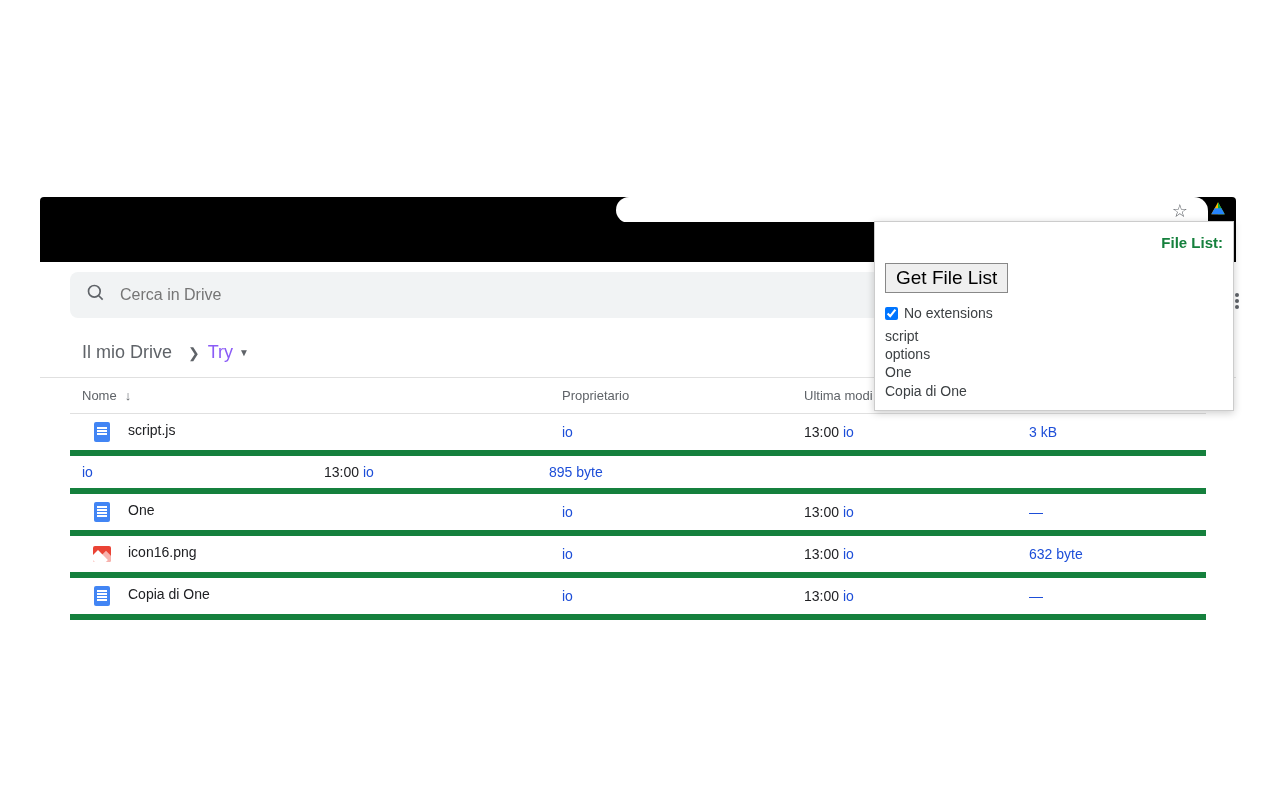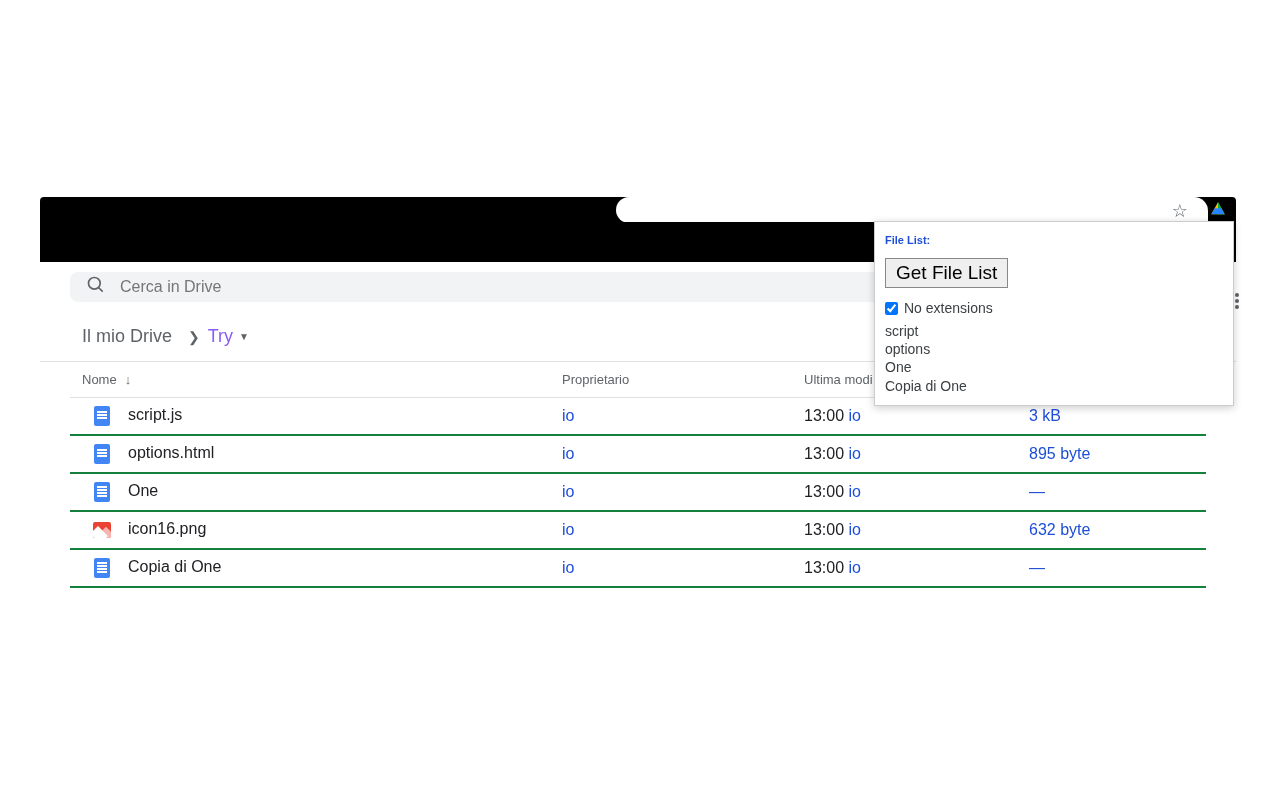--- a/index.html
+++ b/index.html
@@ -64,21 +64,21 @@
     .drive-container {
       position: absolute;
       top: 262px;
       left: 40px;
       width: 1196px;
       background: #fff;
     }
     
     .search-bar {
       margin: 10px 30px 10px 30px;
-      height: 30px;
+      height: 46px;
       background: #f1f3f4;
       border-radius: 8px;
       display: flex;
       align-items: center;
       padding: 0 16px;
     }
     .search-bar .search-icon { color: #5f6368; margin-right: 14px; }
     .search-bar input {
       flex: 1;
       border: none;
@@ -113,22 +113,22 @@
     }
     .col-name { flex: 0 0 480px; display: flex; align-items: flex-start; }
     .col-owner { flex: 0 0 242px; }
     .col-modified { flex: 0 0 225px; }
     .col-size { flex: 1; }
     .sort-arrow { margin-left: 8px; }
     
     .table-row {
       display: flex;
       padding: 8px 12px;
-      border-bottom: 2px solid #15803d;
-      font-size: 16px;
+      border-bottom: 6px solid #15803d;
+      font-size: 14px;
       align-items: center;
       cursor: pointer;
     }
     .file-icon { width: 20px; height: 20px; margin-right: 16px; margin-left: 10px; display: inline-flex; align-items: center; justify-content: center; }
     .file-name { color: #202124; font-weight: 500; }
     .cell-text { color: #1d4ed8; }
     .cell-dark { color: #202124; }
     
     .icon-blue-doc { width: 16px; height: 20px; background: #4285f4; border-radius: 2px; position: relative; }
     .icon-blue-doc::before { content: ''; position: absolute; left: 3px; top: 5px; width: 10px; height: 2px; background: #fff; box-shadow: 0 3px 0 #fff, 0 6px 0 #fff; }
@@ -143,25 +143,25 @@
       top: 221px;
       left: 874px;
       width: 360px;
       background: #fff;
       border: 1px solid #ccc;
       box-shadow: 0 2px 8px rgba(0,0,0,0.2);
       padding: 12px 10px 10px 10px;
       z-index: 100;
     }
     .popup-title {
-      text-align: left;
+      text-align: right;
       font-weight: bold;
-      font-size: 11px;
+      font-size: 15px;
       margin-bottom: 12px;
-      color: #1d4ed8;
+      color: #15803d;
     }
     .popup-button {
       background: #efefef;
       border: 1px solid #888;
       padding: 3px 10px;
       font-size: 19px;
       cursor: pointer;
       margin-bottom: 12px;
     }
     .popup-checkbox-row {
@@ -249,26 +249,20 @@
             <span class="file-icon">
               <span class="icon-blue-doc"></span>
             </span>
             <span class="file-name">script.js</span>
           </div>
           <div class="col-owner cell-text">io</div>
           <div class="col-modified"><span class="cell-dark">13:00 </span><span class="cell-text">io</span></div>
           <div class="col-size cell-text">3 kB</div>
         </div>
         <div class="table-row">
-          <div class="col-name">
-            <span class="file-icon">
-              <span class="icon-blue-doc"></span>
-            </span>
-            <span class="file-name">options.html</span>
-          </div>
           <div class="col-owner cell-text">io</div>
           <div class="col-modified"><span class="cell-dark">13:00 </span><span class="cell-text">io</span></div>
           <div class="col-size cell-text">895 byte</div>
         </div>
         <div class="table-row">
           <div class="col-name">
             <span class="file-icon">
               <span class="icon-blue-docs"></span>
             </span>
             <span class="file-name">One</span>

